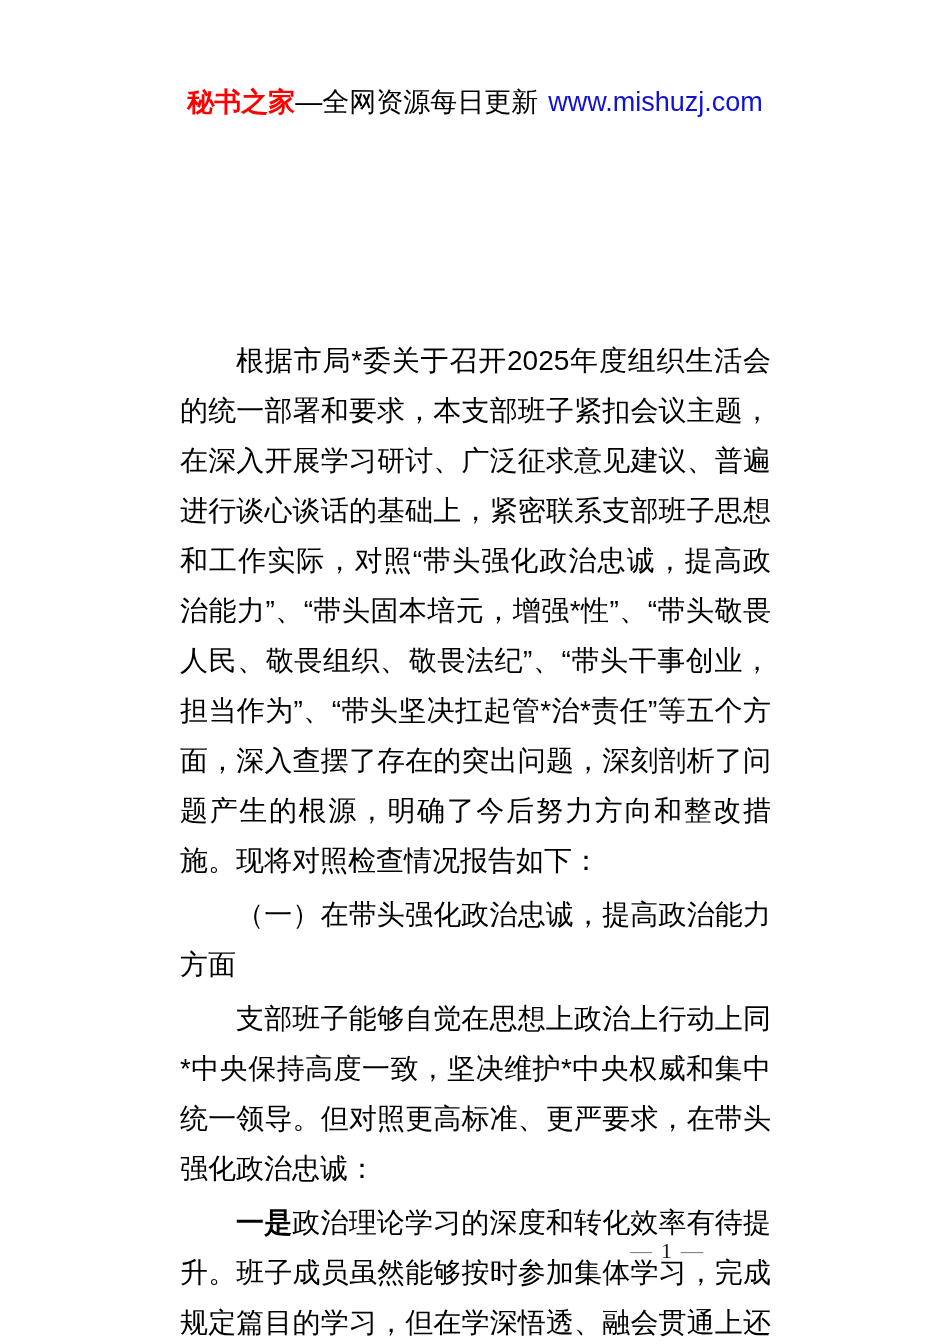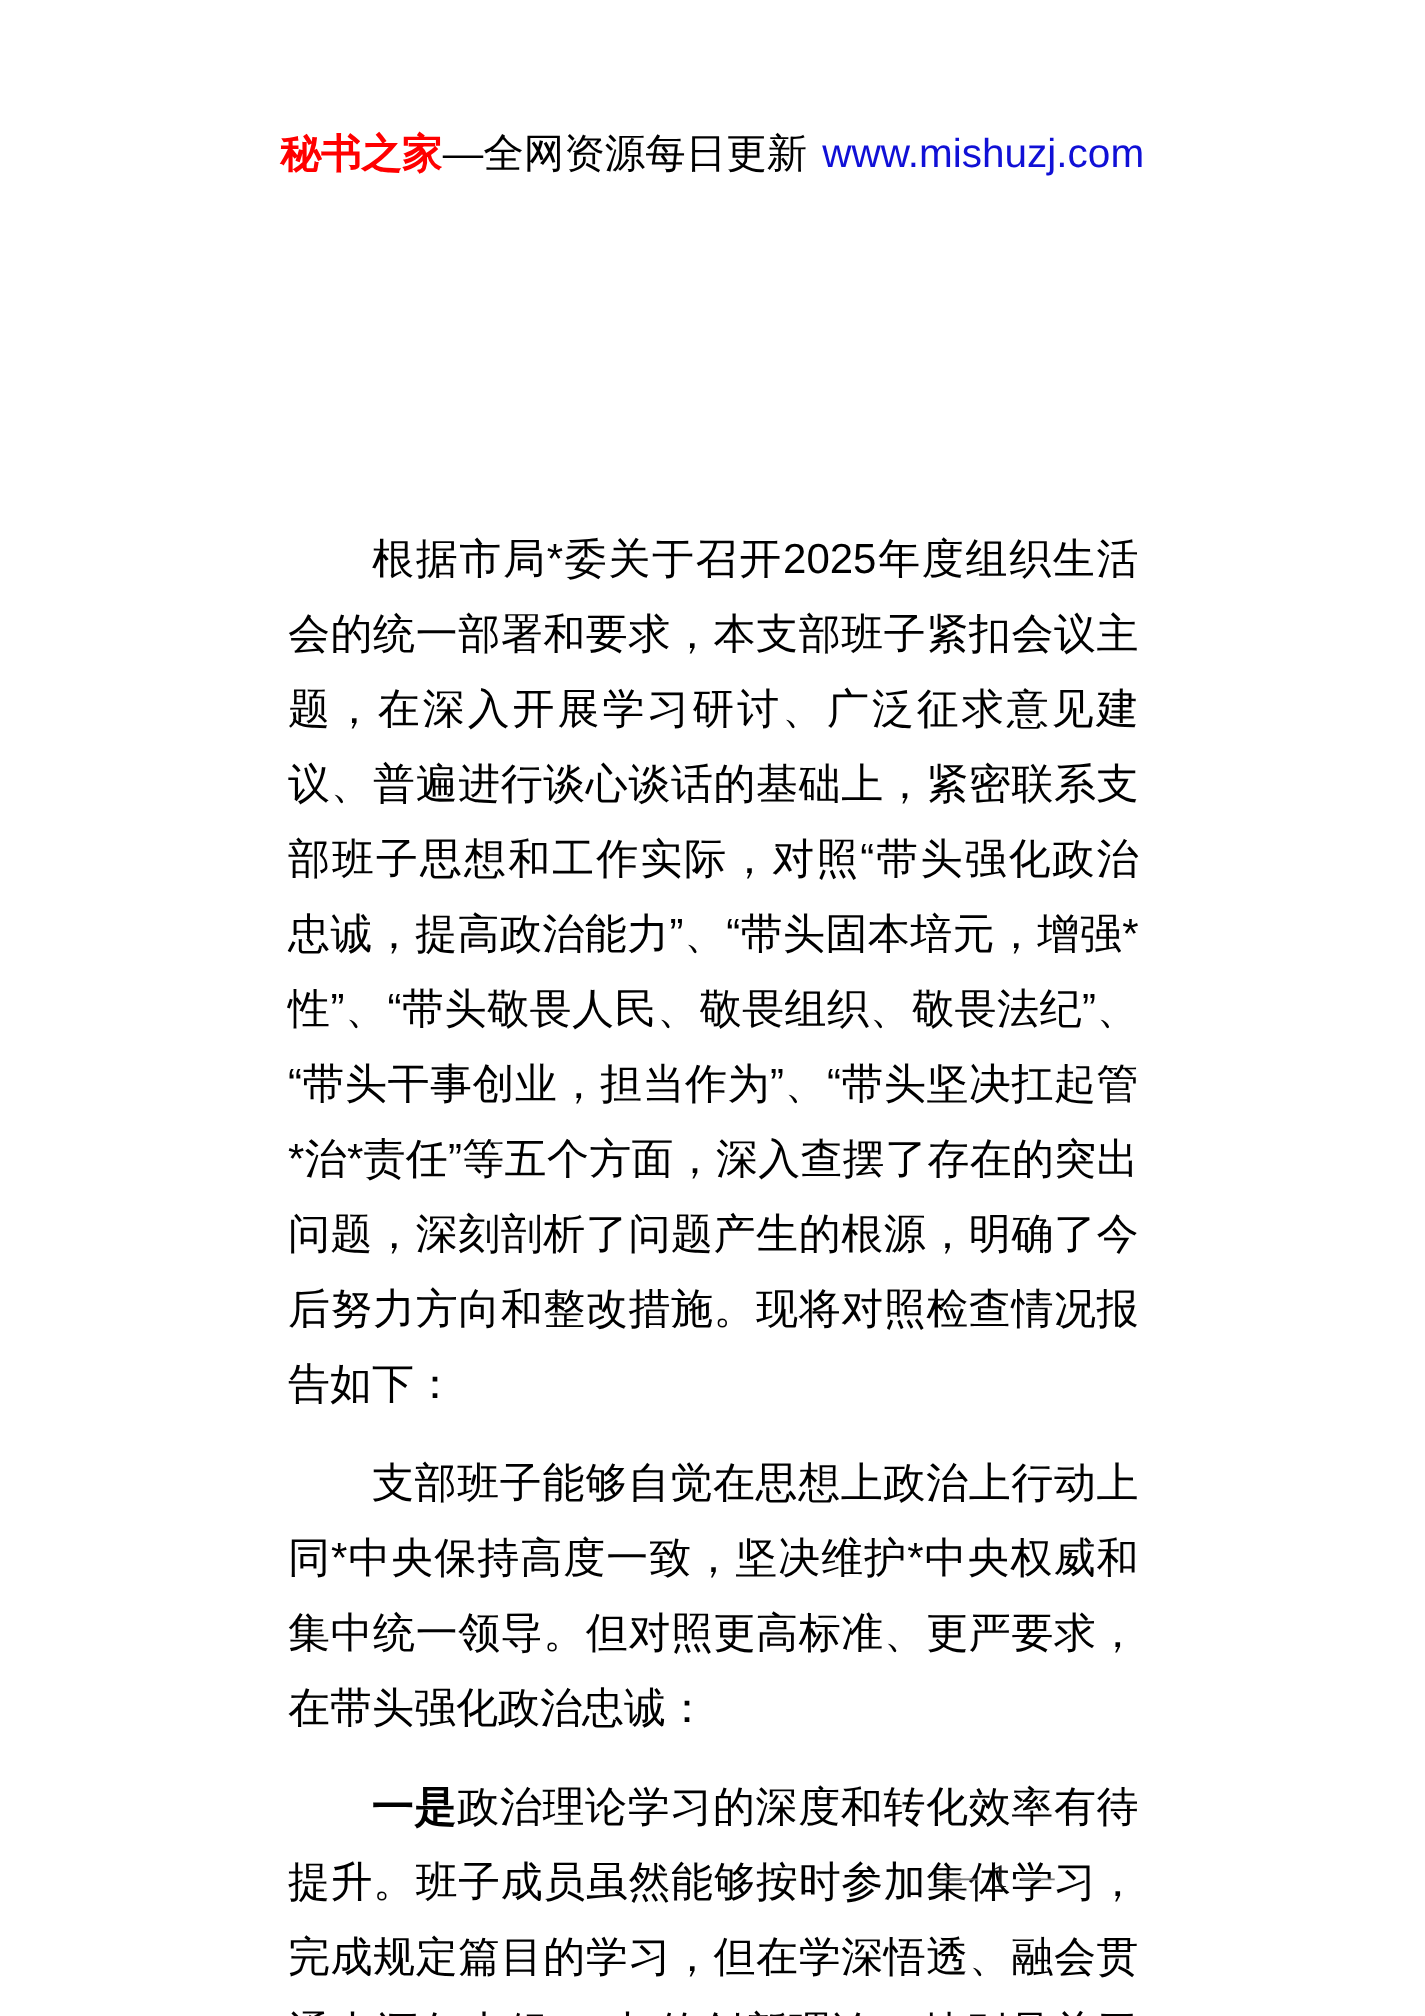--- a/index.html
+++ b/index.html
@@ -64,21 +64,21 @@
     top: 332px;
     left: 93px;
     right: 92px;
     font-family: "Liberation Sans", "DejaVu Sans", sans-serif;
     font-size: 28px;
     line-height: 50px;
     text-align: justify;
     color: #000000;
   }
   .doc-body p {
-    margin: 16px;
+    margin: 4px;
     text-indent: 2em;
   }
   .lead-bold {
     font-weight: bold;
   }
 
   
   .page-footer {
     position: absolute;
     top: 1236px;
@@ -102,20 +102,21 @@
 
 <div class="page">
 
   <div class="doc-header">
     <span class="brand" style="color: rgb(255, 0, 0);">秘书之家</span><span class="tagline">—全网资源每日更新</span><span class="url" style="color: rgb(16, 16, 214);">www.mishuzj.com</span>
   </div>
 
 
   <div class="doc-body">
     <p>根据市局*委关于召开2025年度组织生活会的统一部署和要求，本支部班子紧扣会议主题，在深入开展学习研讨、广泛征求意见建议、普遍进行谈心谈话的基础上，紧密联系支部班子思想和工作实际，对照“带头强化政治忠诚，提高政治能力”、“带头固本培元，增强*性”、“带头敬畏人民、敬畏组织、敬畏法纪”、“带头干事创业，担当作为”、“带头坚决扛起管*治*责任”等五个方面，深入查摆了存在的突出问题，深刻剖析了问题产生的根源，明确了今后努力方向和整改措施。现将对照检查情况报告如下：</p>
+    <p>（一）在带头强化政治忠诚，提高政治能力方面</p>
     <p>支部班子能够自觉在思想上政治上行动上同*中央保持高度一致，坚决维护*中央权威和集中统一领导。但对照更高标准、更严要求，在带头强化政治忠诚：</p>
     <p><span class="lead-bold">一是</span><span>政治理论学习的深度和转化效率有待提升。班子成员虽然能够按时参加集体学习，完成规定篇目的学习，但在学深悟透、融会贯通上还欠火候。对*的创新理论，特别是关于税收</span></p>
   </div>
 
   <div class="page-footer">
     <span class="pn-dash">—</span><span class="pn-num">1</span><span class="pn-dash">—</span>
   </div>
 
 </div>
 

